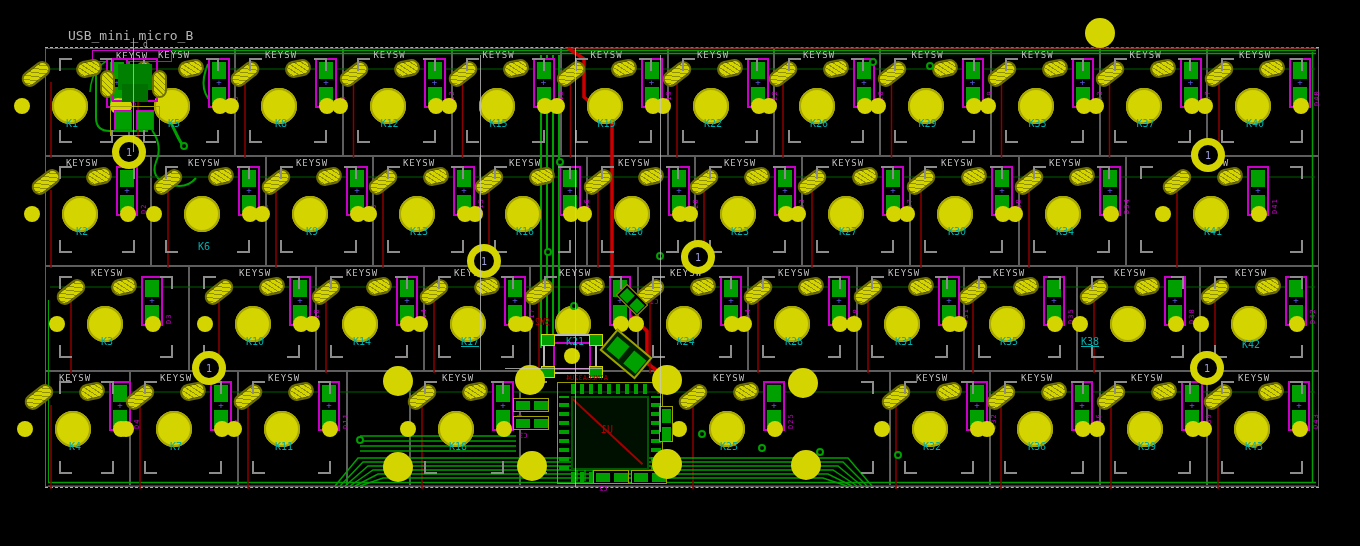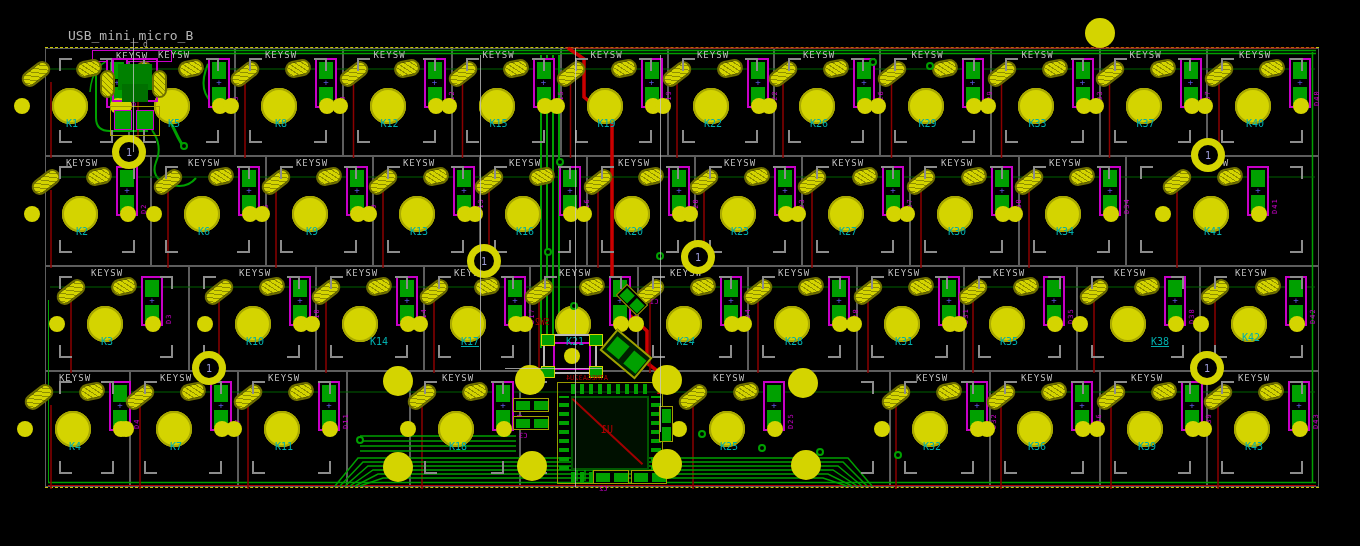--- a/index.html
+++ b/index.html
@@ -1032,41 +1032,41 @@
       <div class="kref" style="left: 365.5px; top: 118px; width: 48px;">K12</div>
       <div class="kref" style="left: 474.5px; top: 118px; width: 48px;">K15</div>
       <div class="kref" style="left: 582.5px; top: 118px; width: 48px;">K19</div>
       <div class="kref" style="left: 689px; top: 118px; width: 48px;">K22</div>
       <div class="kref" style="left: 795px; top: 118px; width: 48px;">K26</div>
       <div class="kref" style="left: 903.5px; top: 118px; width: 48px;">K29</div>
       <div class="kref" style="left: 1013.5px; top: 118px; width: 48px;">K33</div>
       <div class="kref" style="left: 1121.5px; top: 118px; width: 48px;">K37</div>
       <div class="kref" style="left: 1231px; top: 118px; width: 48px;">K40</div>
       <div class="kref" style="left: 58px; top: 226px; width: 48px; text-align: center;">K2</div>
-      <div class="kref" style="left: 180px; top: 226px; width: 48px;">K6</div>
+      <div class="kref" style="left: 180px; top: 241px; width: 48px;">K6</div>
       <div class="kref" style="left: 288px; top: 226px; width: 48px;">K9</div>
       <div class="kref" style="left: 395px; top: 226px; width: 48px;">K13</div>
       <div class="kref" style="left: 501px; top: 226px; width: 48px;">K16</div>
       <div class="kref" style="left: 610px; top: 226px; width: 48px;">K20</div>
       <div class="kref" style="left: 716px; top: 226px; width: 48px;">K23</div>
       <div class="kref" style="left: 824px; top: 226px; width: 48px;">K27</div>
       <div class="kref" style="left: 933px; top: 226px; width: 48px;">K30</div>
       <div class="kref" style="left: 1041px; top: 226px; width: 48px;">K34</div>
       <div class="kref" style="left: 1189px; top: 226px; width: 48px;">K41</div>
       <div class="kref" style="left: 83px; top: 336px; width: 48px;">K3</div>
       <div class="kref" style="left: 231px; top: 336px; width: 48px;">K10</div>
-      <div class="kref" style="left: 355px; top: 336px; width: 48px;">K14</div>
+      <div class="kref" style="left: 338px; top: 336px; width: 48px;">K14</div>
       <div class="kref" style="left: 446px; top: 336px; width: 48px; text-decoration: underline;">K17</div>
       <div class="kref" style="left: 551px; top: 336px; width: 48px;">K21</div>
       <div class="kref" style="left: 662px; top: 336px; width: 48px; font-style: italic;">K24</div>
       <div class="kref" style="left: 770px; top: 336px; width: 48px;">K28</div>
       <div class="kref" style="left: 880px; top: 336px; width: 48px;">K31</div>
       <div class="kref" style="left: 985px; top: 336px; width: 48px;">K35</div>
-      <div class="kref" style="left: 1136px; top: 336px; width: 48px; text-decoration: underline;">K38</div>
-      <div class="kref" style="left: 1227px; top: 332px; width: 48px;">K42</div>
+      <div class="kref" style="left: 1066px; top: 336px; width: 48px; text-decoration: underline;">K38</div>
+      <div class="kref" style="left: 1227px; top: 339px; width: 48px;">K42</div>
       <div class="kref" style="left: 51px; top: 441px; width: 48px;">K4</div>
       <div class="kref" style="left: 152px; top: 441px; width: 48px;">K7</div>
       <div class="kref" style="left: 260px; top: 441px; width: 48px;">K11</div>
       <div class="kref" style="left: 434px; top: 441px; width: 48px;">K18</div>
       <div class="kref" style="left: 705px; top: 441px; width: 48px;">K25</div>
       <div class="kref" style="left: 908px; top: 441px; width: 48px;">K32</div>
       <div class="kref" style="left: 1013px; top: 441px; width: 48px;">K36</div>
       <div class="kref" style="left: 1123px; top: 441px; width: 48px;">K39</div>
       <div class="kref" style="left: 1230px; top: 441px; width: 48px;">K43</div>
     </div>

